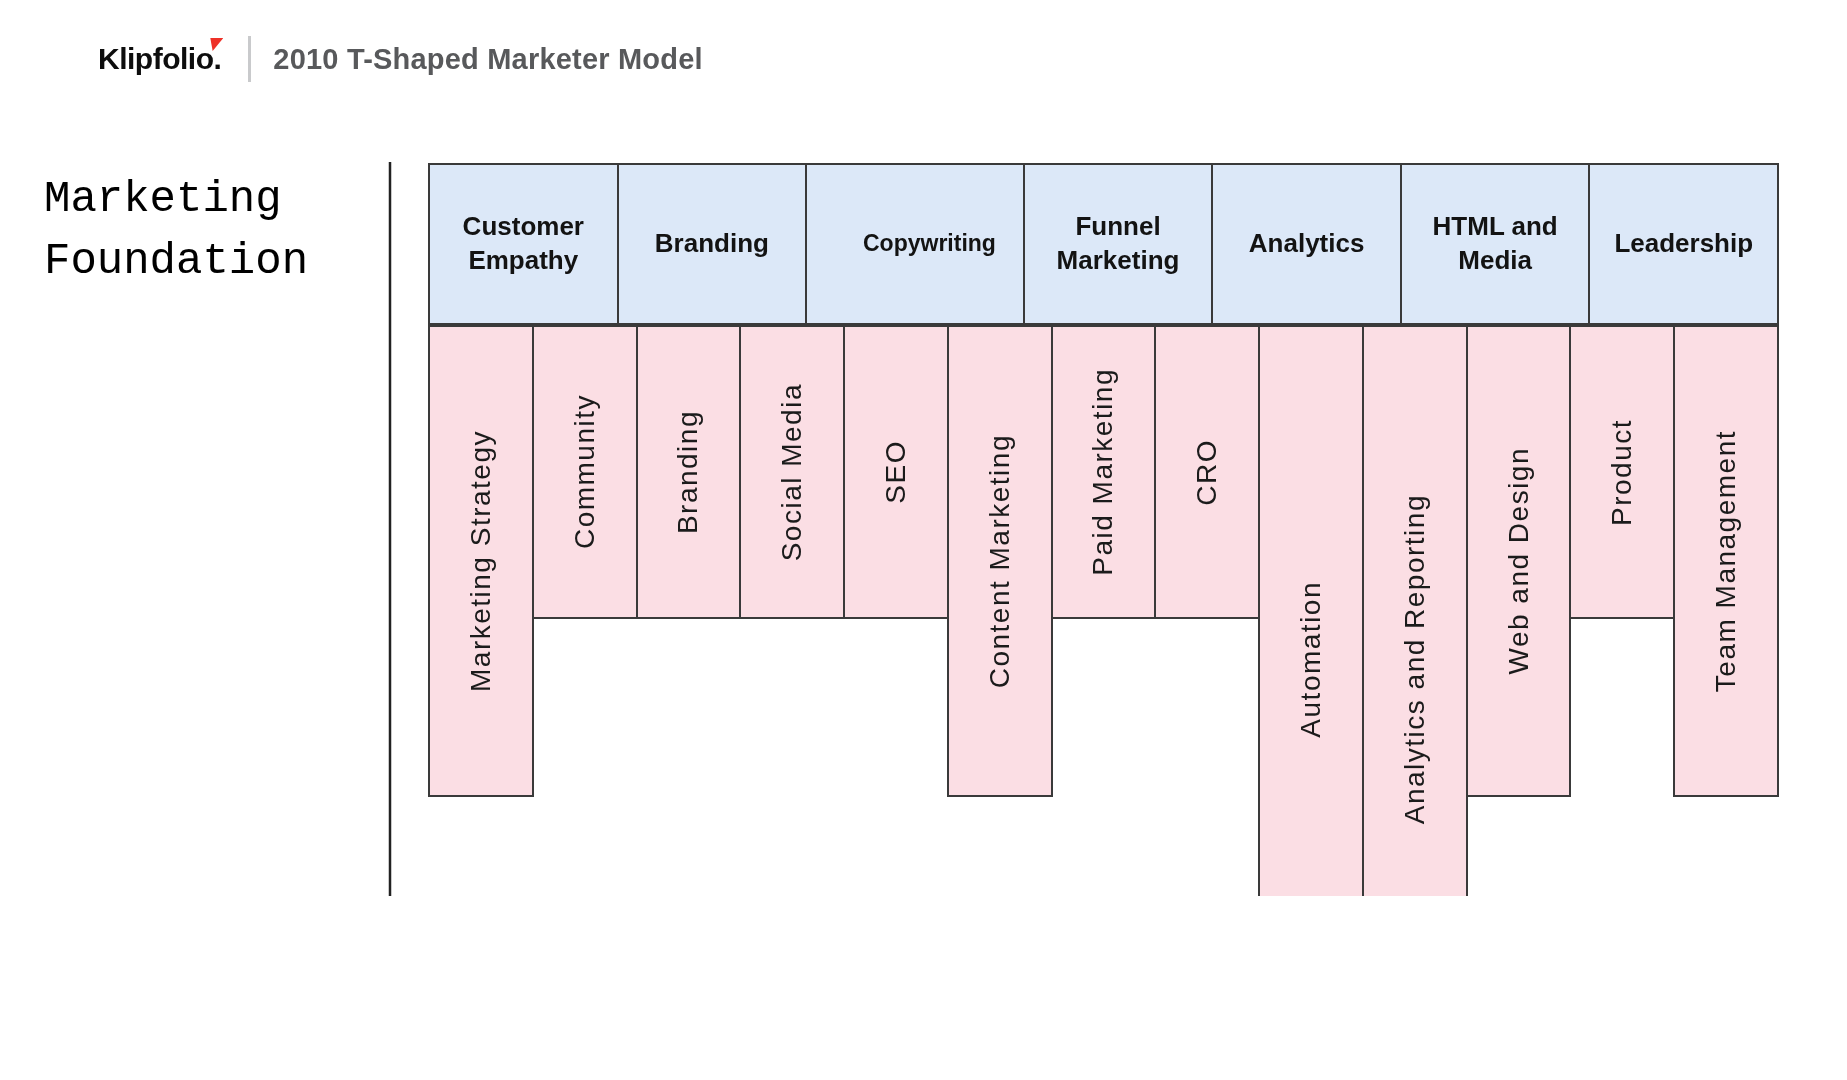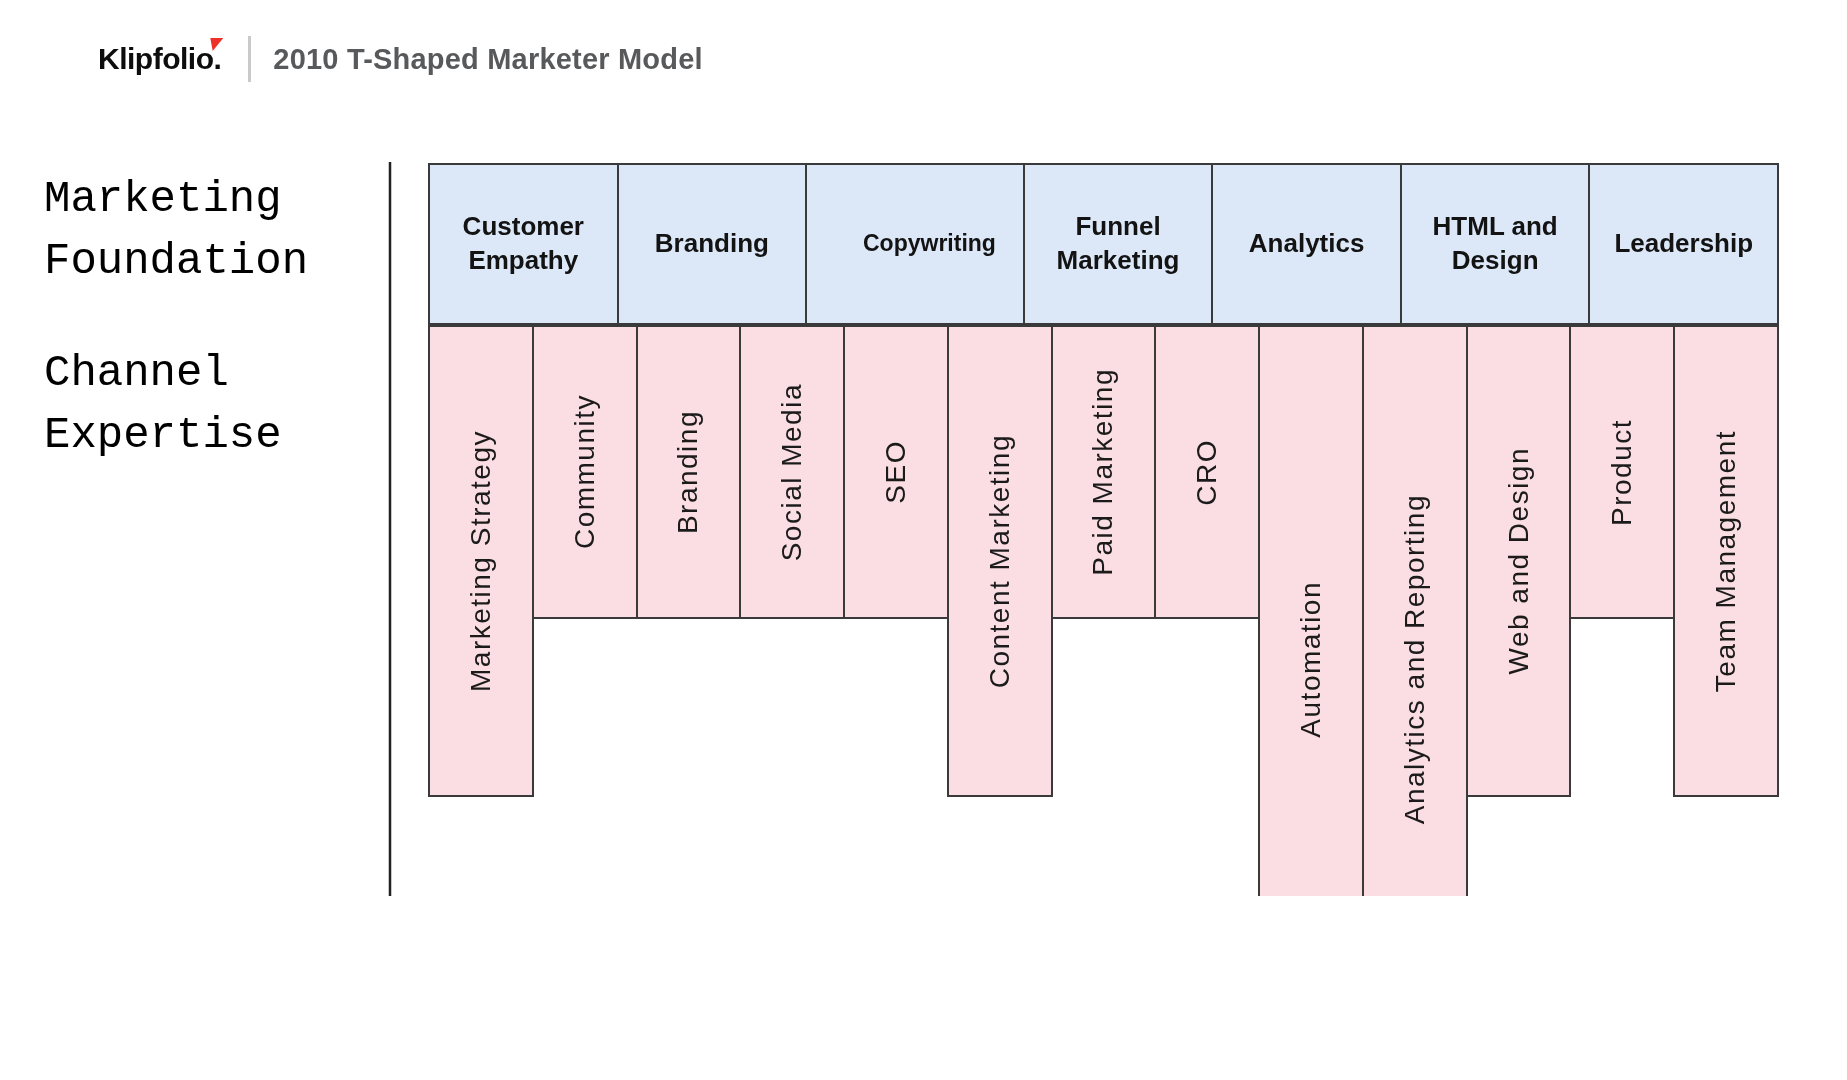--- a/index.html
+++ b/index.html
@@ -54,21 +54,20 @@
   <header class="brand-row">
     <div class="logo">
       <span>Klipfolio.</span>
       <span class="logo-mark"></span>
     </div>
     <div class="divider"></div>
     <h1 class="title">2010 T-Shaped Marketer Model</h1>
   </header>
 
   <div class="side-label" id="label-foundation">Marketing Foundation</div>
-  <div class="side-label" id="label-expertise">Channel Expertise</div>
 
   <svg class="axis-arrow" width="24" height="890" viewBox="0 0 24 890">
     <line x1="12" y1="2" x2="12" y2="872" stroke="#222222" stroke-width="2.5"></line>
     <path d="M4 851 L12 872 L20 851" fill="none" stroke="#222222" stroke-width="2.5"></path>
   </svg>
 
   <div class="chart">
     <div class="head-row" id="headRow">
         <div class="h-cell">
           <span>Customer Empathy</span>
@@ -79,21 +78,21 @@
         <div class="h-cell small">
           <span>Copywriting</span>
         </div>
         <div class="h-cell">
           <span>Funnel Marketing</span>
         </div>
         <div class="h-cell">
           <span>Analytics</span>
         </div>
         <div class="h-cell">
-          <span>HTML and Design</span>
+          <span>HTML and Media</span>
         </div>
         <div class="h-cell">
           <span>Leadership</span>
         </div>
       </div>
     <div class="bars" id="barsRow">
         <div class="bar" style="height: 472px;">
           <span class="bar-label">Marketing Strategy</span>
         </div>
         <div class="bar" style="height: 294px;">

